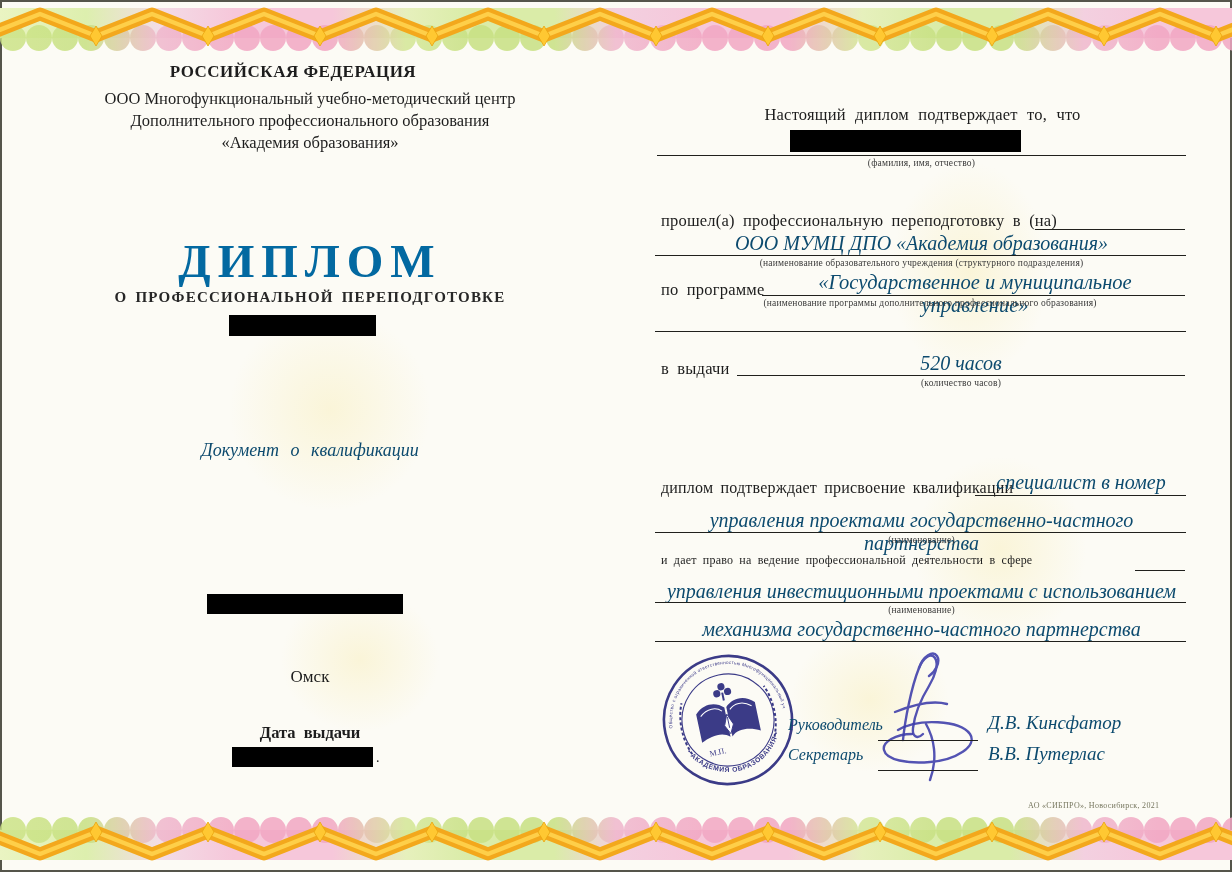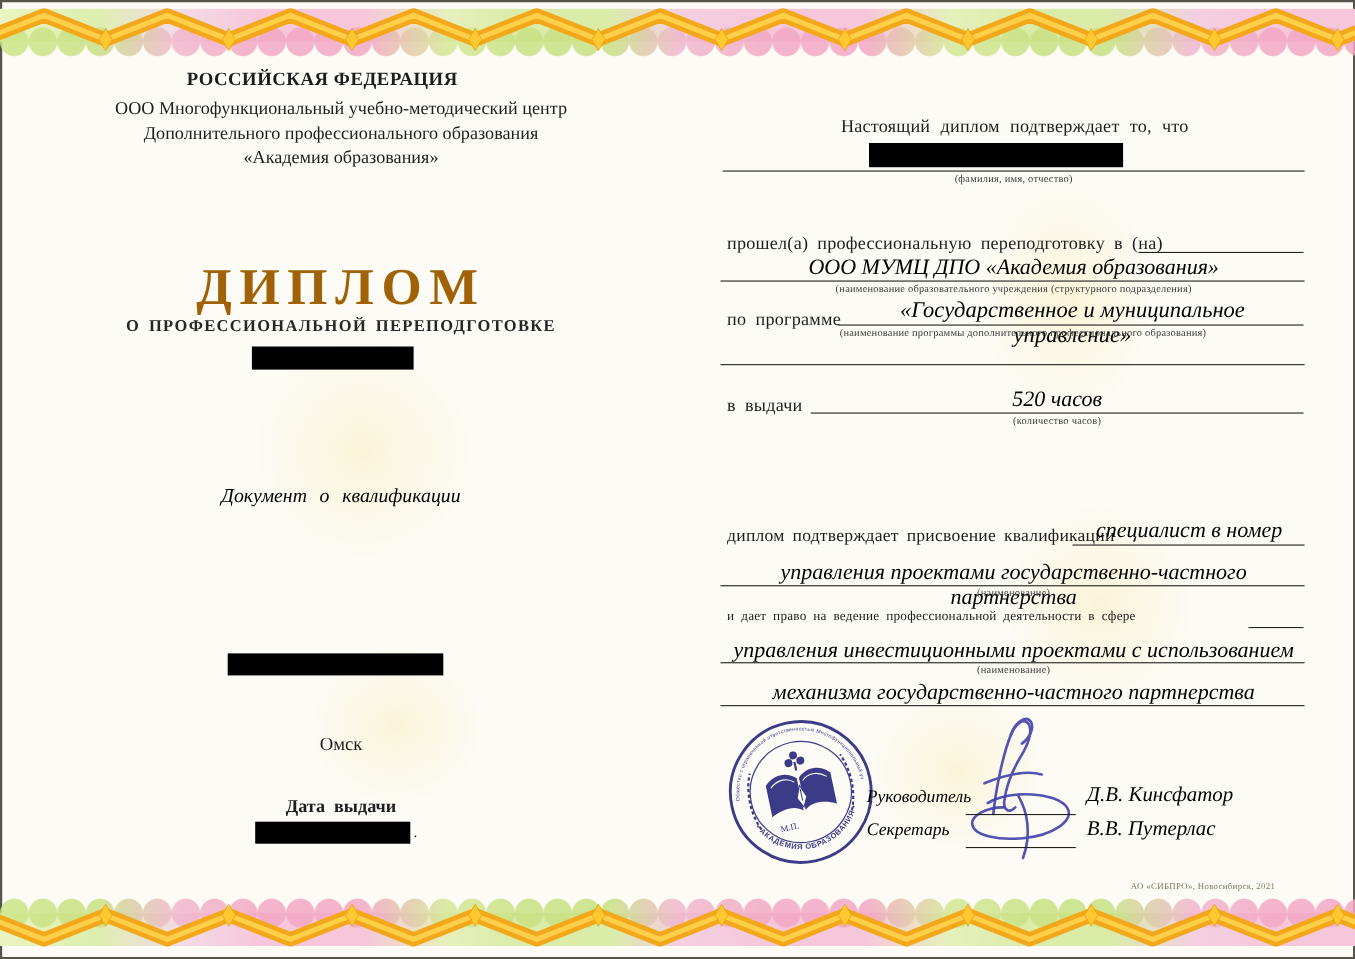--- a/index.html
+++ b/index.html
@@ -6,21 +6,21 @@
   .page{
     position:relative;width:1232px;height:872px;overflow:hidden;
     background:#fcfbf5;
     box-shadow: inset 0 0 0 2px #55554b;
     font-family:"Liberation Serif","DejaVu Serif",serif;
     color:#1d1d1d;
   }
   .abs{position:absolute;}
   .ctr{text-align:center;}
   .hint{font-size:9.5px;color:#3a3a3a;letter-spacing:.2px;}
-  .val{font-style:italic;color:#000000;}
+  .val{font-style:italic;color:#0c4a6e;}
   .fline{border-top:1.4px solid #20201c;height:0;}
   .redact{background:#000;}
   .wm{position:absolute;border-radius:50%;pointer-events:none;
       background:radial-gradient(closest-side, rgba(246,230,150,.30), rgba(246,230,150,0) 72%);}
   .lbl{letter-spacing:.2px;}
   .gb{position:absolute;left:0;width:1232px;height:54px;}
   .sig{position:absolute;pointer-events:none;}
 </style>
 </head>
 <body>
@@ -93,21 +93,21 @@
   <div class="wm" style="left:250px;top:560px;width:220px;height:200px;"></div>
   <div class="wm" style="left:860px;top:120px;width:220px;height:300px;"></div>
   <div class="wm" style="left:880px;top:420px;width:240px;height:260px;"></div>
   <div class="wm" style="left:760px;top:600px;width:220px;height:200px;"></div>
 
   <div class="abs ctr" style="left:43px;top:62px;width:500px;font-size:17px;font-weight:bold;letter-spacing:.5px;">РОССИЙСКАЯ ФЕДЕРАЦИЯ</div>
   <div class="abs ctr" style="left:60px;top:89px;width:500px;font-size:16.5px;">ООО Многофункциональный учебно-методический центр</div>
   <div class="abs ctr" style="left:60px;top:111px;width:500px;font-size:16.5px;">Дополнительного профессионального образования</div>
   <div class="abs ctr" style="left:60px;top:133px;width:500px;font-size:16.5px;">«Академия образования»</div>
 
-  <div class="abs ctr" style="left:60px;top:234px;width:500px;font-size:47px;font-weight:bold;letter-spacing:7px;color:#a16207;">ДИПЛОМ</div>
+  <div class="abs ctr" style="left:60px;top:234px;width:500px;font-size:47px;font-weight:bold;letter-spacing:7px;color:#0369a1;">ДИПЛОМ</div>
   <div class="abs ctr" style="left:60px;top:289px;width:500px;font-size:15px;font-weight:bold;letter-spacing:1.2px;word-spacing:3px;color:#262626;">О ПРОФЕССИОНАЛЬНОЙ ПЕРЕПОДГОТОВКЕ</div>
 
   <div class="abs redact" style="left:229px;top:315px;width:147px;height:21px;"></div>
 
   <div class="abs ctr val" style="left:60px;top:440px;width:500px;font-size:18px;word-spacing:7px;">Документ о квалификации</div>
 
   <div class="abs redact" style="left:207px;top:594px;width:196px;height:20px;"></div>
 
   <div class="abs ctr" style="left:60px;top:667px;width:500px;font-size:17px;">Омск</div>
 

